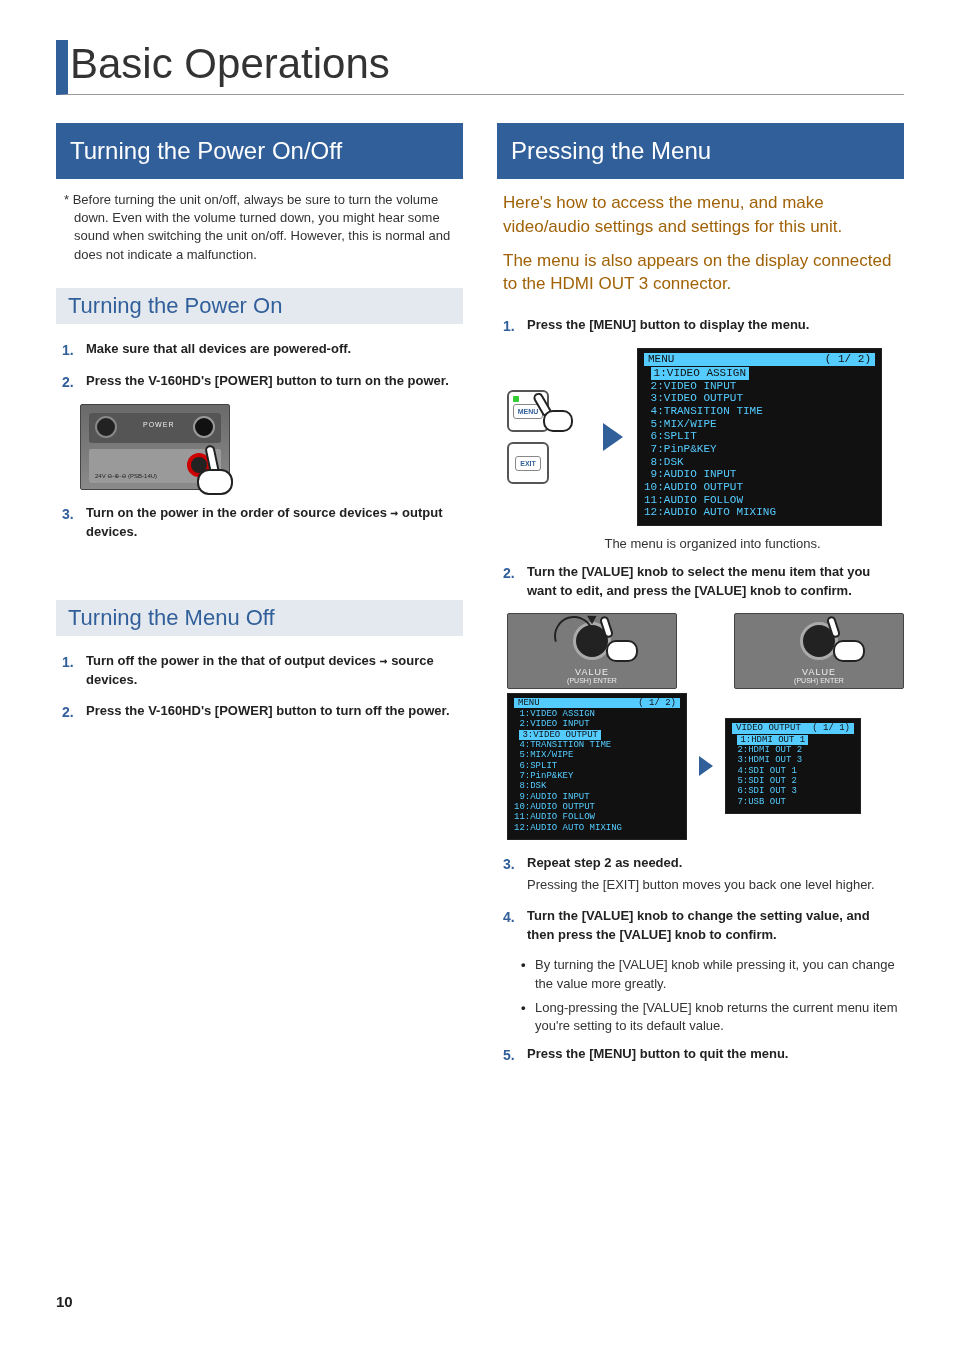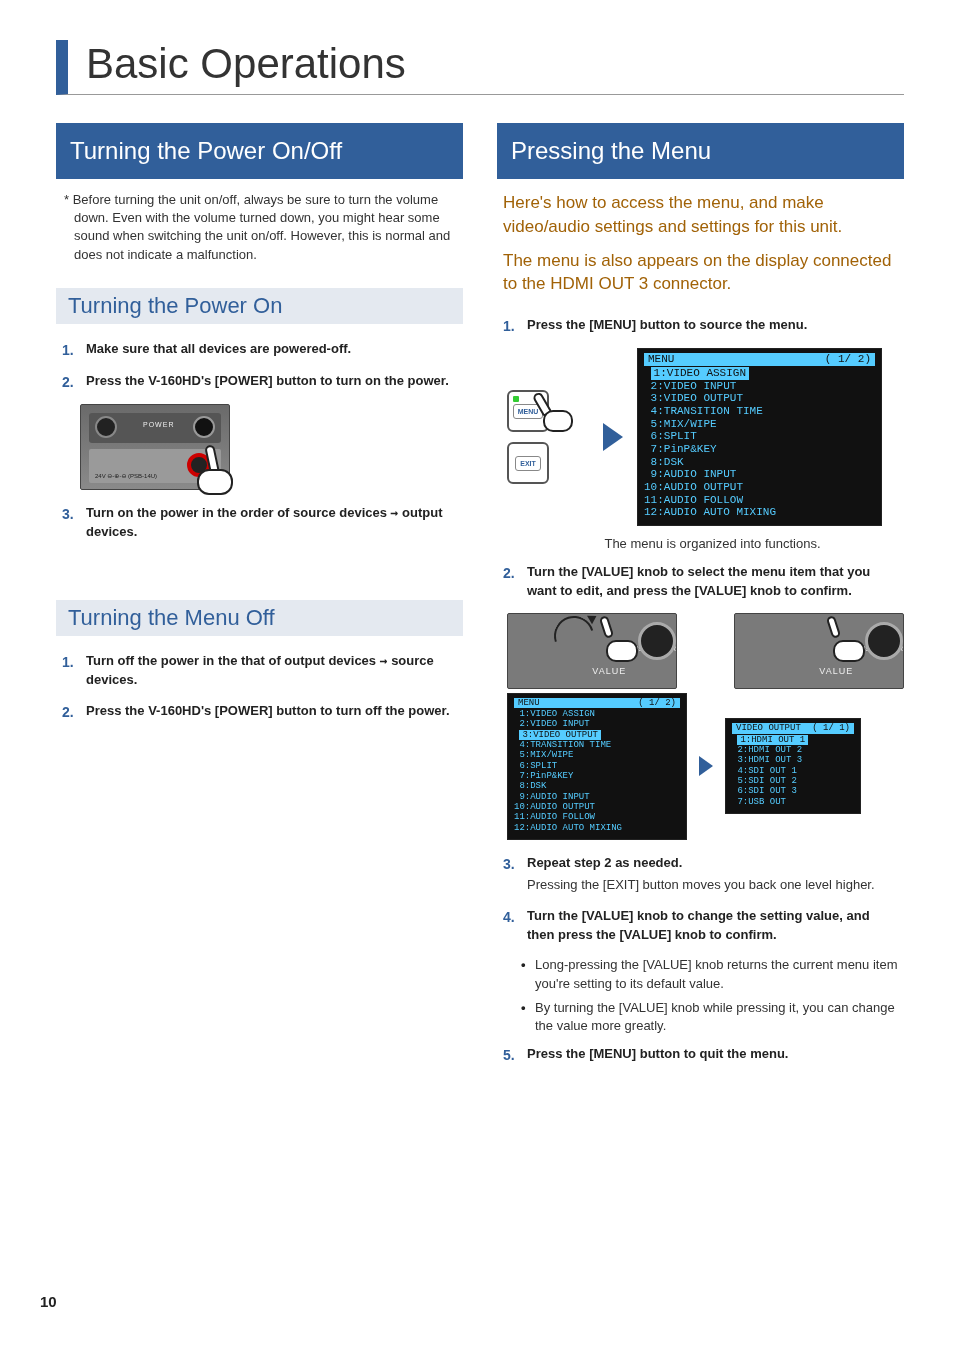--- a/index.html
+++ b/index.html
@@ -10,21 +10,21 @@
     background: #fff;
     color: #222;
     position: relative;
     padding: 40px 50px 40px 56px;
   }
   .chapter-title {
     font-size: 42px;
     font-weight: 300;
     color: #333;
     border-left: 12px solid #315f9a;
-    padding-left: 18px;
+    padding-left: 2px;
     margin-bottom: 28px;
     border-bottom: 1px solid #999;
     padding-bottom: 6px;
   }
   .columns {
     display: flex;
     gap: 34px;
   }
   .col { flex: 1; min-width: 0; }
   .section-heading {
@@ -124,36 +124,36 @@
   }
   .lcd .hdr { background:#5cf; color:#111; display:flex; justify-content:space-between; padding:0 4px; margin-bottom:1px;}
   .lcd .hl { background:#5cf; color:#111; padding:0 3px; display:inline-block;}
 
   .menu-caption{font-size:13px;color:#333;margin:6px 0 12px 24px;text-align:center;}
 
   
   .value-row{display:flex;justify-content:space-between;gap:14px;margin:8px 0 4px 10px;}
   .value-knob{
     width:170px;height:76px;background:#7a7a7a;border:1px solid #444;position:relative;border-radius:2px;
-    display:flex;flex-direction:row;align-items:center;justify-content:flex-end;padding-bottom:4px;
+    display:flex;flex-direction:column;align-items:center;justify-content:flex-end;padding-bottom:4px;
   }
   .value-knob .knob{width:38px;height:38px;border-radius:50%;background:#222;border:3px solid #aaa;position:absolute;top:8px;}
   .value-knob .hand{position:absolute;top:-4px;right:28px;width:56px;height:56px;}
   .value-knob .hand .finger{position:absolute;top:6px;left:10px;width:9px;height:22px;background:#fff;border:2px solid #222;border-radius:5px;transform:rotate(-18deg);}
   .value-knob .hand .fist{position:absolute;bottom:4px;left:14px;width:32px;height:22px;background:#fff;border:2px solid #222;border-radius:10px;}
   .value-knob .lbl1{font-size:9px;color:#eee;letter-spacing:1px;margin-top:44px;}
   .value-knob .lbl2{font-size:7px;color:#eee;}
   .value-knob.rot .curve{position:absolute;top:2px;left:46px;width:40px;height:40px;border:2px solid #222;border-radius:50%;border-right-color:transparent;border-bottom-color:transparent;transform:rotate(28deg);}
   .value-knob .arrowhead{position:absolute;top:0;left:80px;width:0;height:0;border-left:5px solid transparent;border-right:5px solid transparent;border-bottom:8px solid #222;transform:rotate(60deg);}
 
   .lcd-row{display:flex;gap:12px;align-items:center;margin:4px 0 14px 10px;}
   .lcd.sm{width:180px;font-size:9px;}
   .lcd.sm2{width:136px;font-size:9px;}
 
-  .page-num{position:absolute;bottom:40px;left:40px;font-weight:700;font-size:15px;color:#222;}
+  .page-num{position:absolute;bottom:40px;left:56px;font-weight:700;font-size:15px;color:#222;}
 </style>
 </head>
 <body>
 
 <h1 class="chapter-title">Basic Operations</h1>
 
 <div class="columns">
 
   <div class="col">
     <div class="section-heading">Turning the Power On/Off</div>
@@ -216,21 +216,21 @@
   </div>
 
   <div class="col">
     <div class="section-heading">Pressing the Menu</div>
     <p class="intro">Here's how to access the menu, and make video/audio settings and settings for this unit.</p>
     <p class="intro" style="margin-bottom:20px;">The menu is also appears on the display connected to the HDMI OUT 3 connector.</p>
 
     <ol class="step-list">
       <li class="step">
         <span class="step-num">1.</span>
-        <span class="step-body"><span class="bold">Press the [MENU] button to source the menu.</span></span>
+        <span class="step-body"><span class="bold">Press the [MENU] button to display the menu.</span></span>
       </li>
     </ol>
 
     <div class="menu-btn-img">
       <div class="btn-stack">
         <div class="sq-btn green-led">
             <span class="inner">MENU</span>
           <div class="btn-hand">
               <div class="finger"></div>
               <div class="fist"></div>
@@ -318,25 +318,25 @@
           <div class="plain">Pressing the [EXIT] button moves you back one level higher.</div>
         </span>
       </li>
       <li class="step">
         <span class="step-num">4.</span>
         <span class="step-body"><span class="bold">Turn the [VALUE] knob to change the setting value, and then press the [VALUE] knob to confirm.</span></span>
       </li>
     </ol>
     <ul class="bullets">
       <li>
+          <span>By turning the [VALUE] knob while pressing it, you can change the value more greatly.</span>
+        </li>
+      <li>
           <span>Long-pressing the [VALUE] knob returns the current menu item you're setting to its default value.</span>
         </li>
-      <li>
-          <span>By turning the [VALUE] knob while pressing it, you can change the value more greatly.</span>
-        </li>
     </ul>
     <ol class="step-list">
       <li class="step">
         <span class="step-num">5.</span>
         <span class="step-body"><span class="bold">Press the [MENU] button to quit the menu.</span></span>
       </li>
     </ol>
   </div>
 </div>
 

